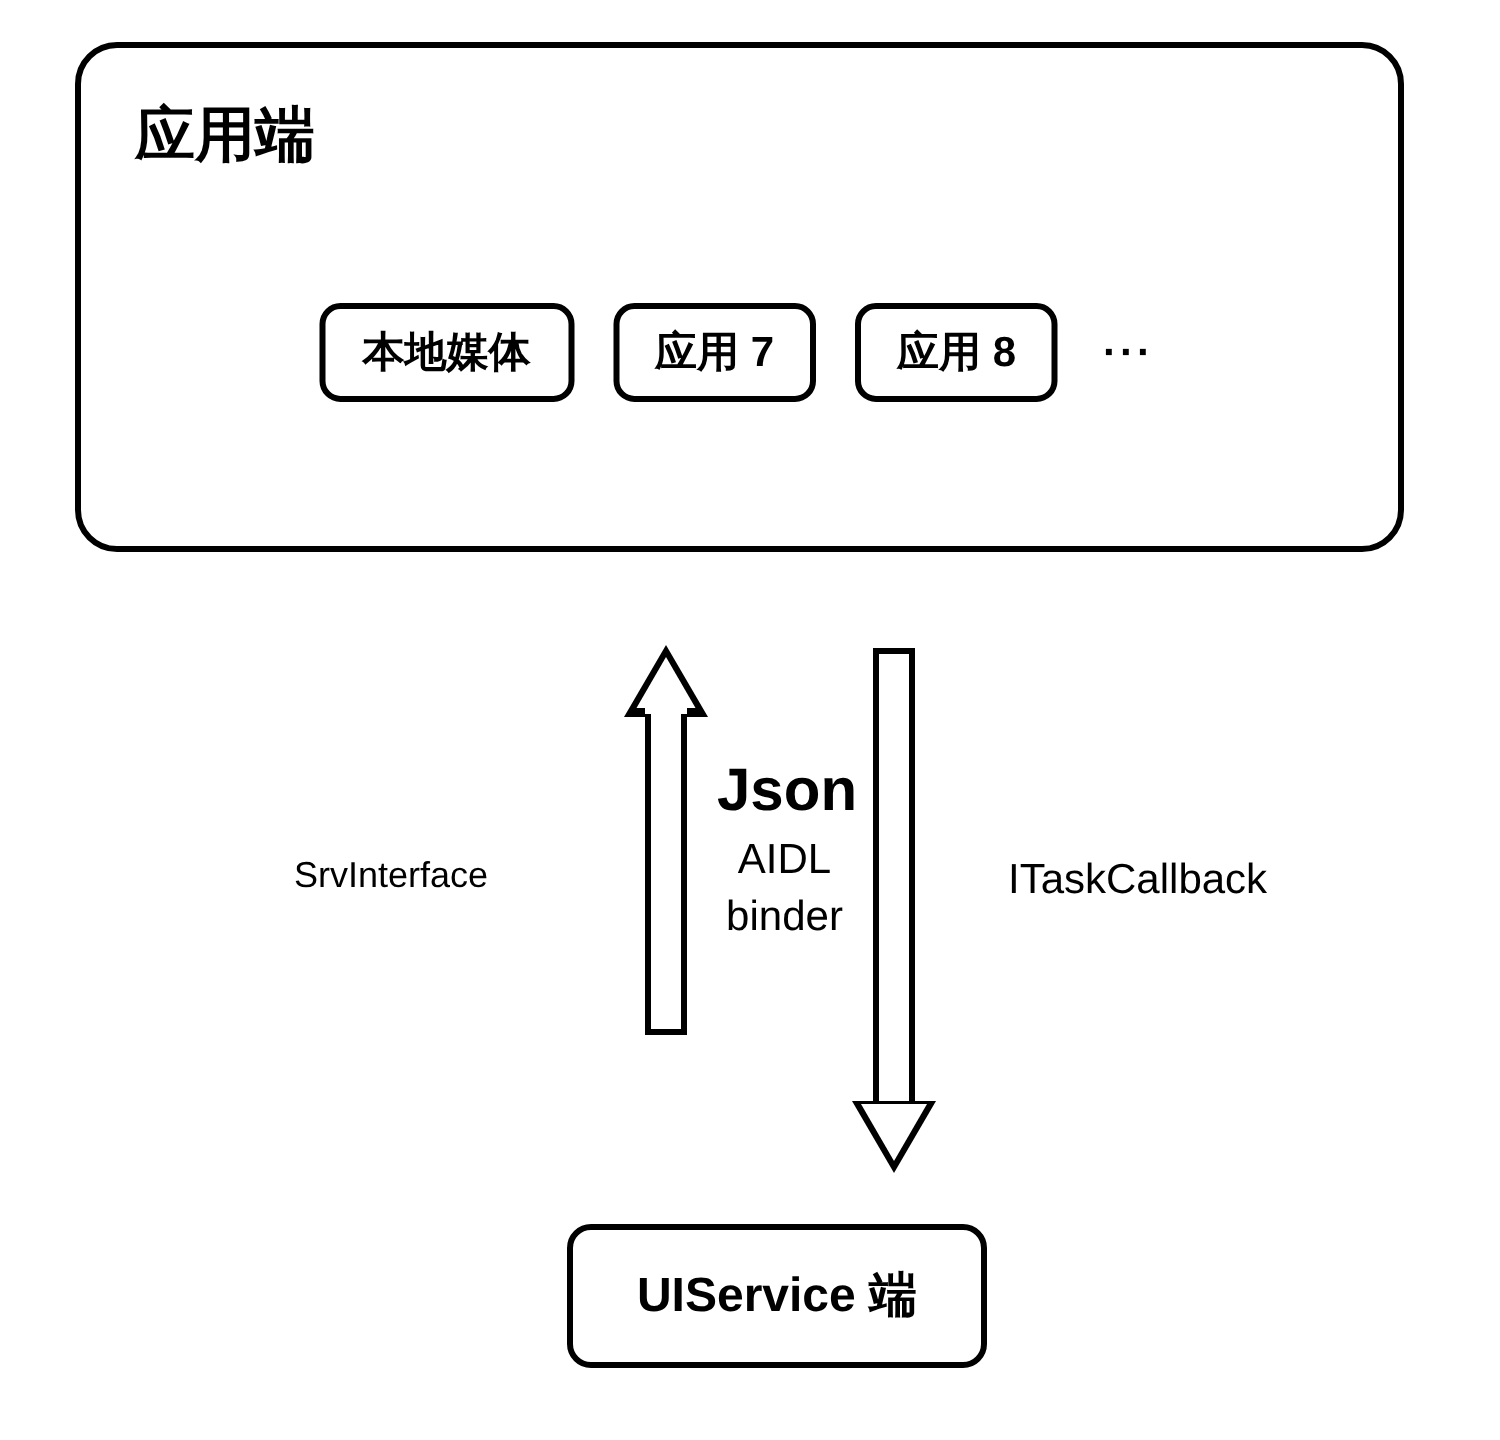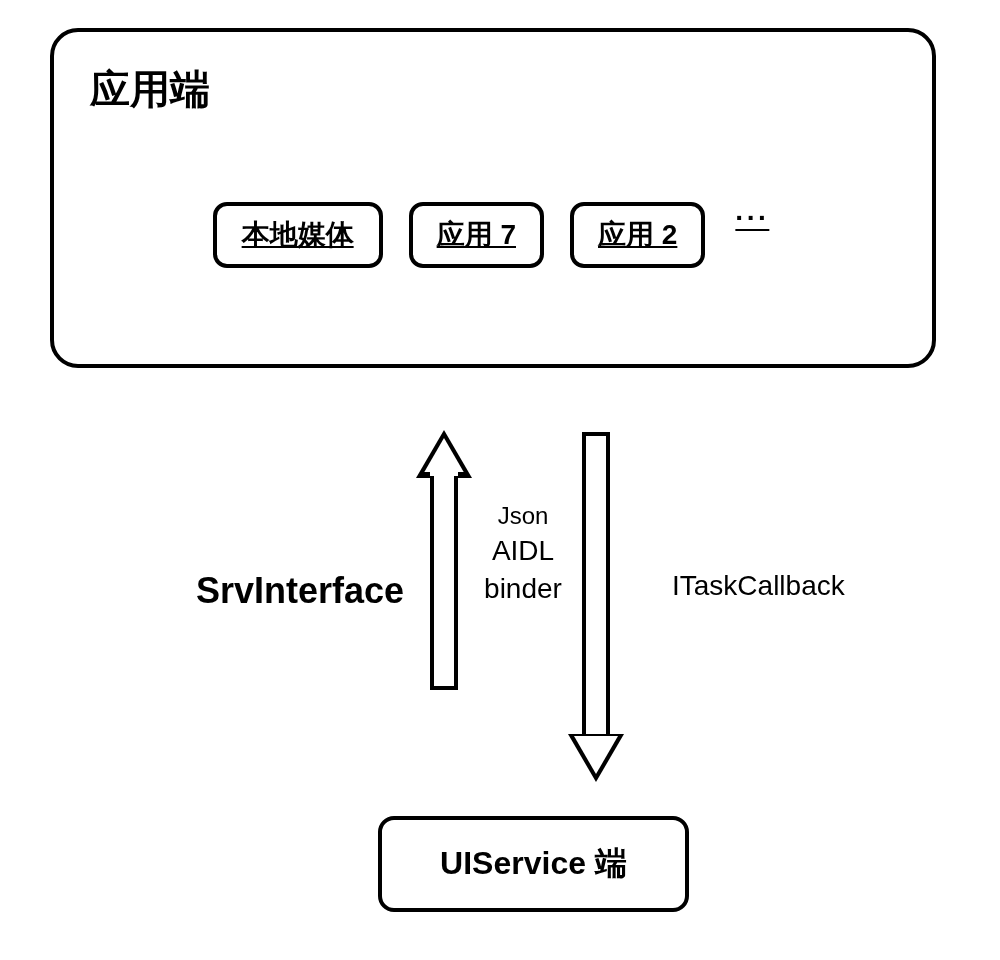--- a/index.html
+++ b/index.html
@@ -28,24 +28,23 @@
     font-size: 40px;
     font-weight: 700;
     color: #000;
   }
   .apps-row {
     position: absolute;
     left: 0;
     right: 0;
     top: 170px;
     display: flex;
-    align-items: flex-start;
+    align-items: center;
     justify-content: center;
     gap: 26px;
-    text-decoration: underline;
   }
   .app-item {
     border: 4px solid #000;
     border-radius: 14px;
     height: 66px;
     display: flex;
     align-items: center;
     justify-content: center;
     font-size: 28px;
     font-weight: 700;
@@ -156,65 +155,65 @@
     border-right: 22px solid transparent;
     border-top: 38px solid #fff;
     position: absolute;
     bottom: 8px; left: 0px;
   }
 
   .lbl-left {
     position: absolute;
     left: 196px;
     top: 570px;
-    font-size: 36px;
-    font-weight: 700;
+    font-size: 24px;
+    font-weight: 400;
   }
   .lbl-center {
     position: absolute;
     left: 478px;
     top: 500px;
     width: 90px;
     text-align: center;
     font-size: 28px;
     line-height: 1.35;
   }
-  .lbl-center .json { font-weight: 400; font-size: 24px; }
+  .lbl-center .json { font-weight: 700; font-size: 40px; }
   .lbl-right {
     position: absolute;
     left: 672px;
     top: 570px;
     font-size: 28px;
     font-weight: 400;
   }
 
   .bottom-box {
     position: absolute;
     left: 378px;
     top: 816px;
-    width: 311px;
+    width: 280px;
     height: 96px;
     border: 4px solid #000;
     border-radius: 16px;
     display: flex;
     align-items: center;
     justify-content: center;
     font-size: 32px;
     font-weight: 700;
   }
 </style>
 </head>
 <body>
 
 <div class="top-box">
   <div class="top-title">应用端</div>
   <div class="apps-row">
     <div class="app-item app-wide">本地媒体</div>
     <div class="app-item">应用 7</div>
-    <div class="app-item">应用 2</div>
+    <div class="app-item">应用 8</div>
     <div class="ellipsis">···</div>
   </div>
 </div>
 
 <div class="arrow-up">
   <div class="head"></div>
   <div class="head-inner"></div>
   <div class="shaft"></div>
 </div>
 

